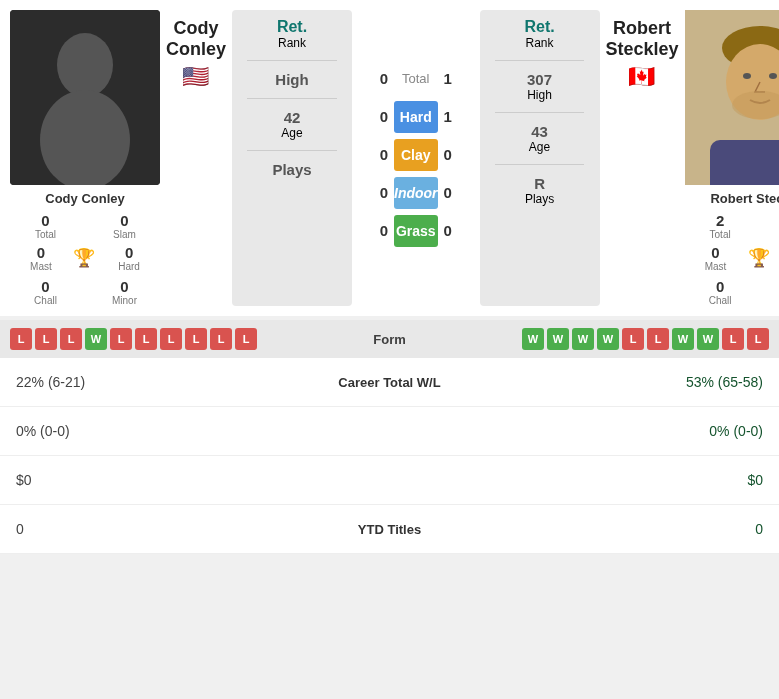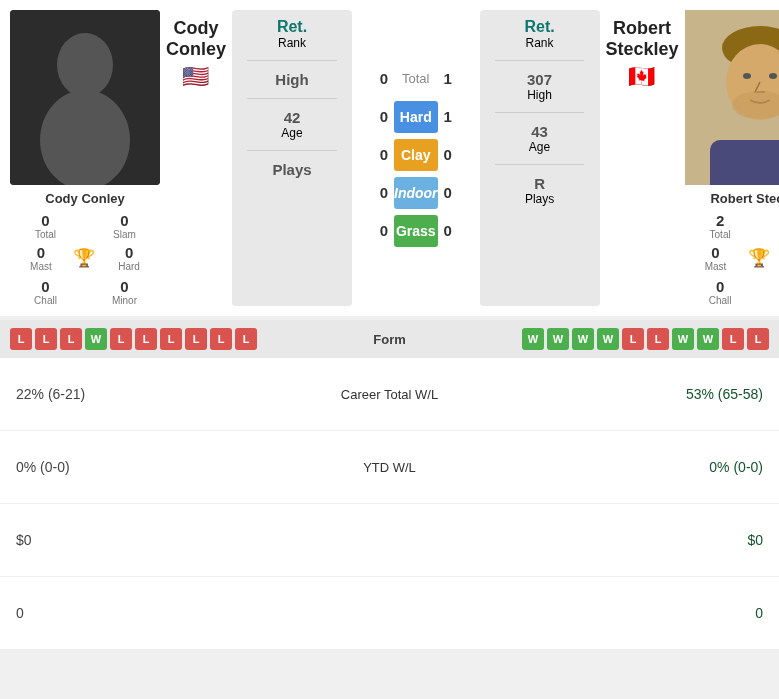--- a/index.html
+++ b/index.html
@@ -259,35 +259,35 @@
 
     
     .stats-rows {
       background: #fff;
     }
 
     .stat-row {
       display: flex;
       align-items: center;
       border-bottom: 1px solid #eee;
-      padding: 28px 16px;
+      padding: 16px 16px;
     }
 
     .stat-row-left {
       flex: 1;
       text-align: left;
       font-size: 14px;
       color: #444;
     }
 
     .stat-row-center {
       width: 160px;
       text-align: center;
       font-size: 13px;
-      font-weight: 400;
+      font-weight: 700;
       color: #333;
     }
 
     .stat-row-right {
       flex: 1;
       text-align: right;
       font-size: 14px;
       color: #14532d;
     }
 
@@ -554,26 +554,26 @@
   </div>
 
   <div class="stats-rows" id="stats-rows">
       <div class="stat-row">
         <div class="stat-row-left">22% (6-21)</div>
         <div class="stat-row-center">Career Total W/L</div>
         <div class="stat-row-right">53% (65-58)</div>
       </div>
       <div class="stat-row">
         <div class="stat-row-left">0% (0-0)</div>
-        <div class="stat-row-center">YTD W/L</div>
         <div class="stat-row-right">0% (0-0)</div>
       </div>
       <div class="stat-row">
         <div class="stat-row-left">$0</div>
         <div class="stat-row-right">$0</div>
       </div>
       <div class="stat-row">
         <div class="stat-row-left">0</div>
+        <div class="stat-row-center">YTD Titles</div>
         <div class="stat-row-right">0</div>
       </div>
     </div>
 
 </div>
 
 </body></html>

